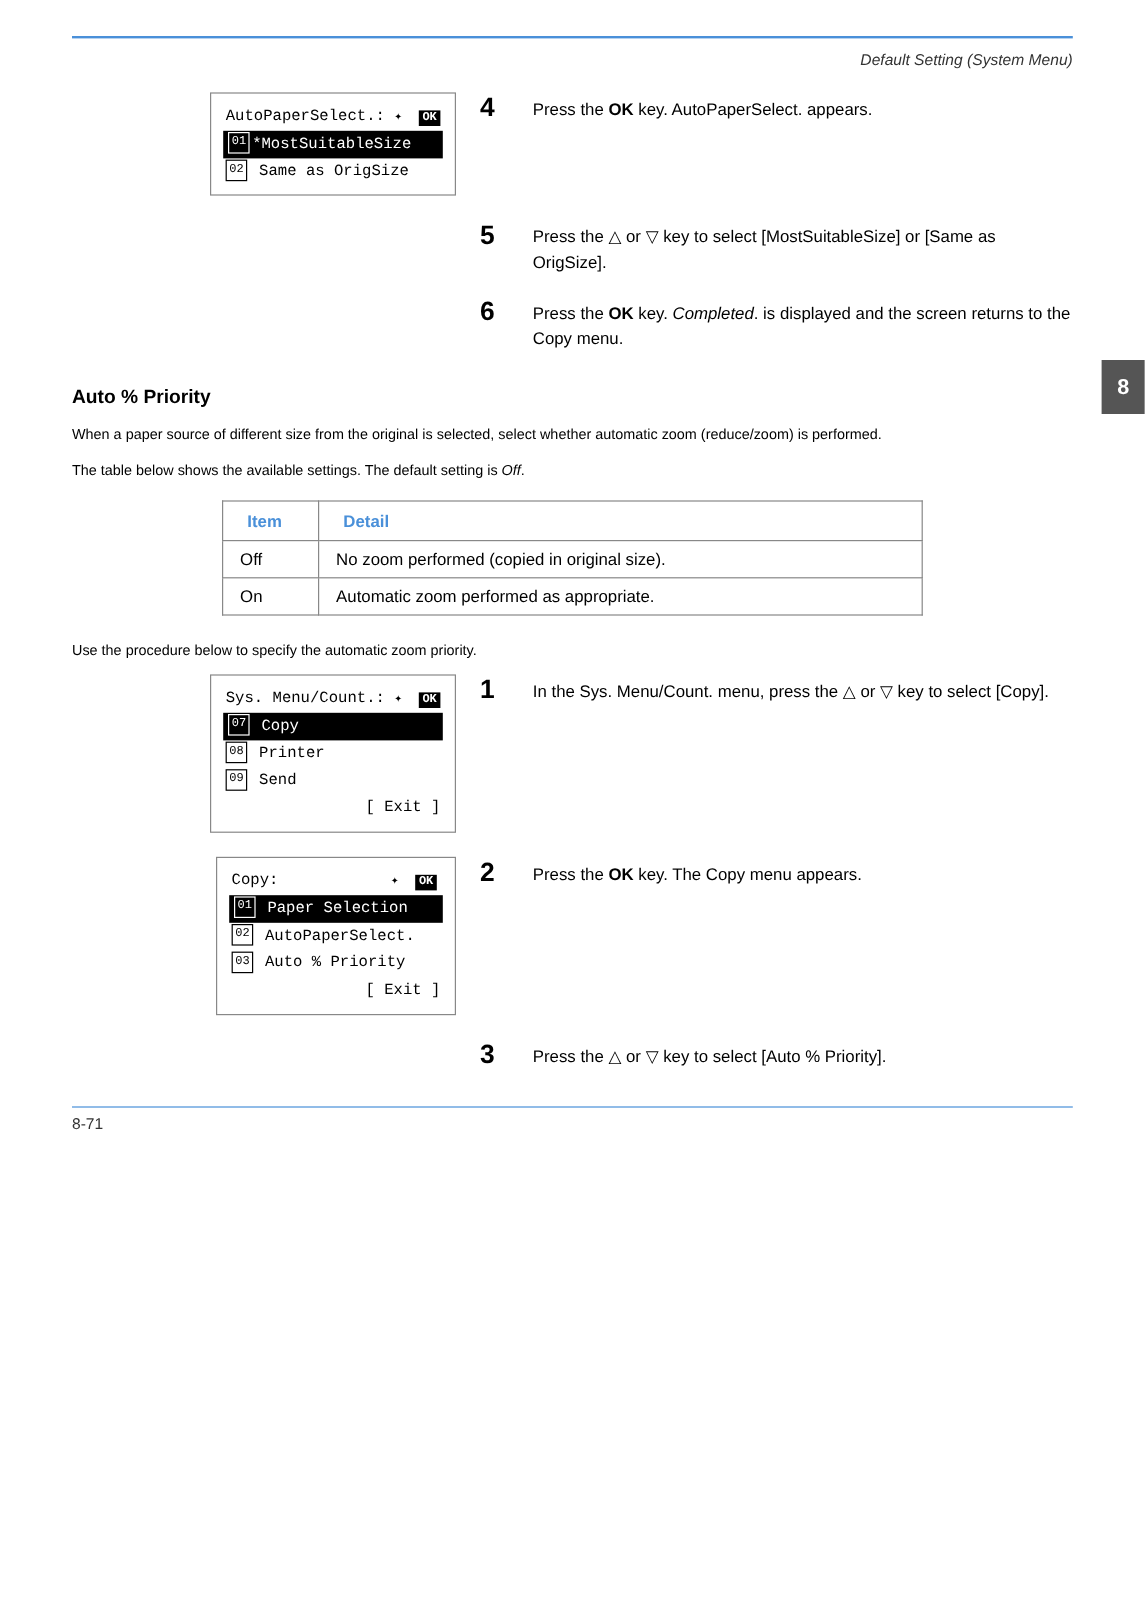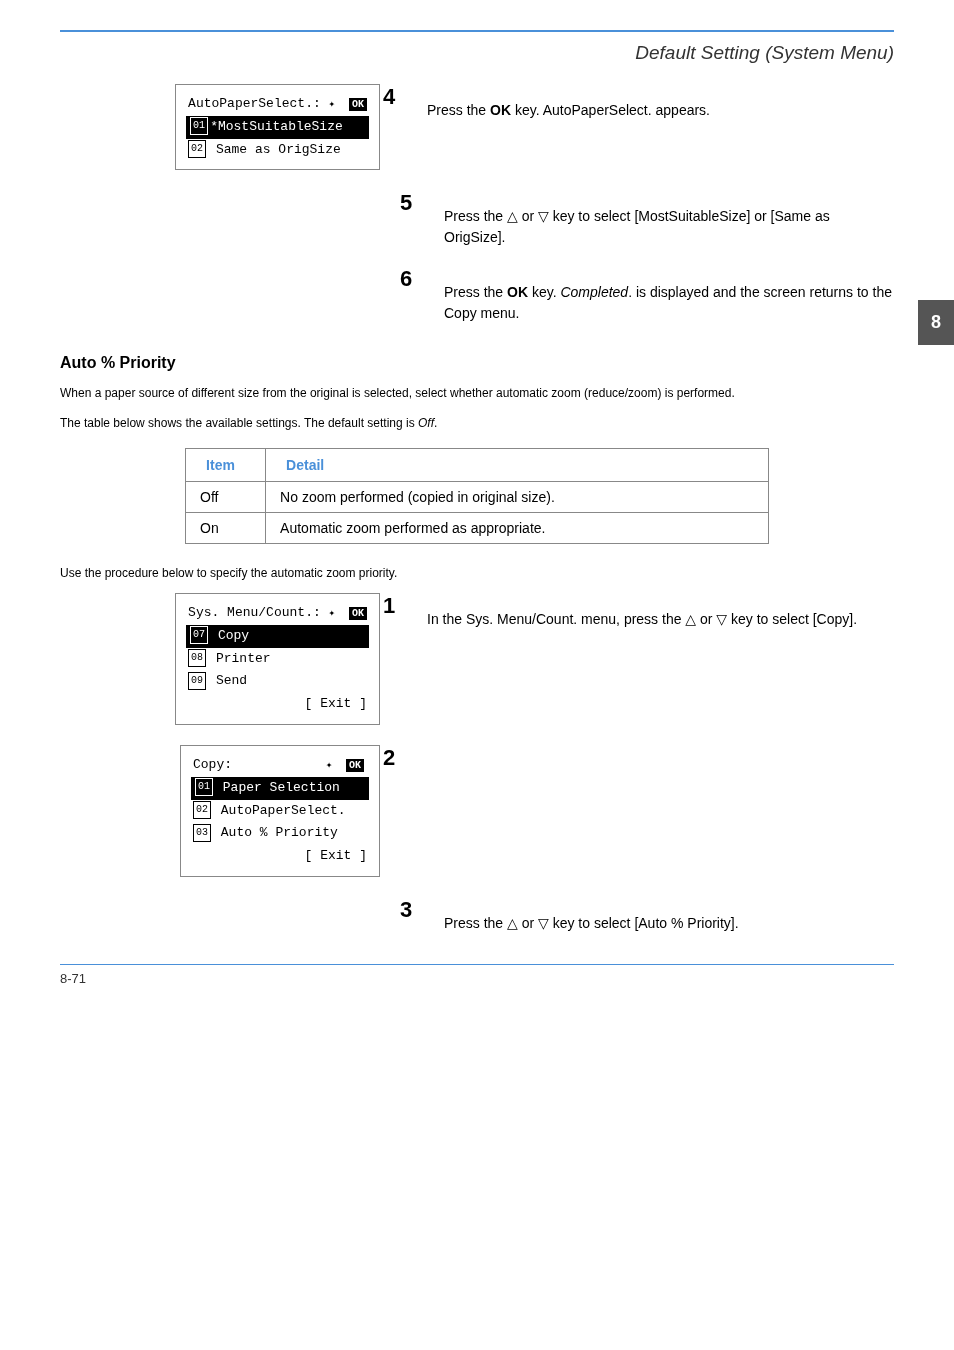--- a/index.html
+++ b/index.html
@@ -21,21 +21,21 @@
     }
 
     .top-rule {
       border-top: 2px solid #4a90d9;
       margin-bottom: 10px;
     }
 
     .header-right {
       text-align: right;
       font-style: italic;
-      font-size: 19px;
+      font-size: 13px;
       color: #333;
       margin-bottom: 20px;
     }
 
     
     .lcd-box {
       display: inline-block;
       border: 1px solid #888;
       background: #fff;
       font-family: 'Courier New', monospace;
@@ -78,21 +78,21 @@
       padding: 0 2px;
       margin-right: 2px;
       vertical-align: middle;
     }
 
     
     .step-block {
       display: flex;
       align-items: flex-start;
       margin-bottom: 20px;
-      gap: 3px;
+      gap: 20px;
     }
 
     .step-left {
       flex: 0 0 320px;
       display: flex;
       justify-content: flex-end;
     }
 
     .step-right {
       flex: 1;
@@ -105,21 +105,21 @@
       min-width: 24px;
     }
 
     .step-content {
       display: flex;
       align-items: flex-start;
       gap: 10px;
     }
 
     .step-text {
-      margin-top: 16px;
+      margin-top: 4px;
       line-height: 1.5;
     }
 
     
     .section-title {
       font-size: 16px;
       font-weight: bold;
       margin: 30px 0 12px 0;
     }
 
@@ -289,20 +289,23 @@
         <span class="lcd-row">Copy: &nbsp;&nbsp;&nbsp;&nbsp;&nbsp;&nbsp;&nbsp;&nbsp;&nbsp;&nbsp; <span class="nav-icon">✦</span> <span class="ok-badge">OK</span></span>
         <span class="lcd-selected"><span class="item-num">01</span> Paper Selection</span>
         <span class="lcd-row"><span class="item-num">02</span> AutoPaperSelect.</span>
         <span class="lcd-row"><span class="item-num">03</span> Auto % Priority</span>
         <span class="lcd-row" style="text-align:right; display:block;">[ Exit ]</span>
       </div>
     </div>
     <div class="step-right">
       <div class="step-content">
         <span class="step-number">2</span>
+        <div class="step-text">
+          Press the <span class="bold">OK</span> key. The Copy menu appears.
+        </div>
       </div>
     </div>
   </div>
 
   <div style="margin-left: 340px; margin-bottom: 18px;">
     <div class="step-content">
       <span class="step-number">3</span>
       <div class="step-text">
         Press the △ or ▽ key to select [Auto % Priority].
       </div>

